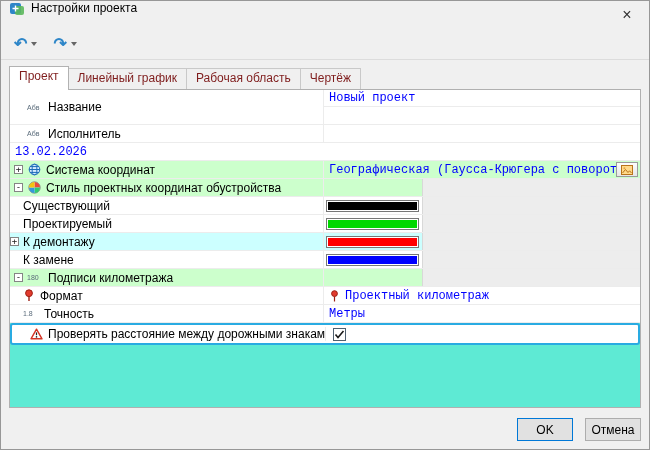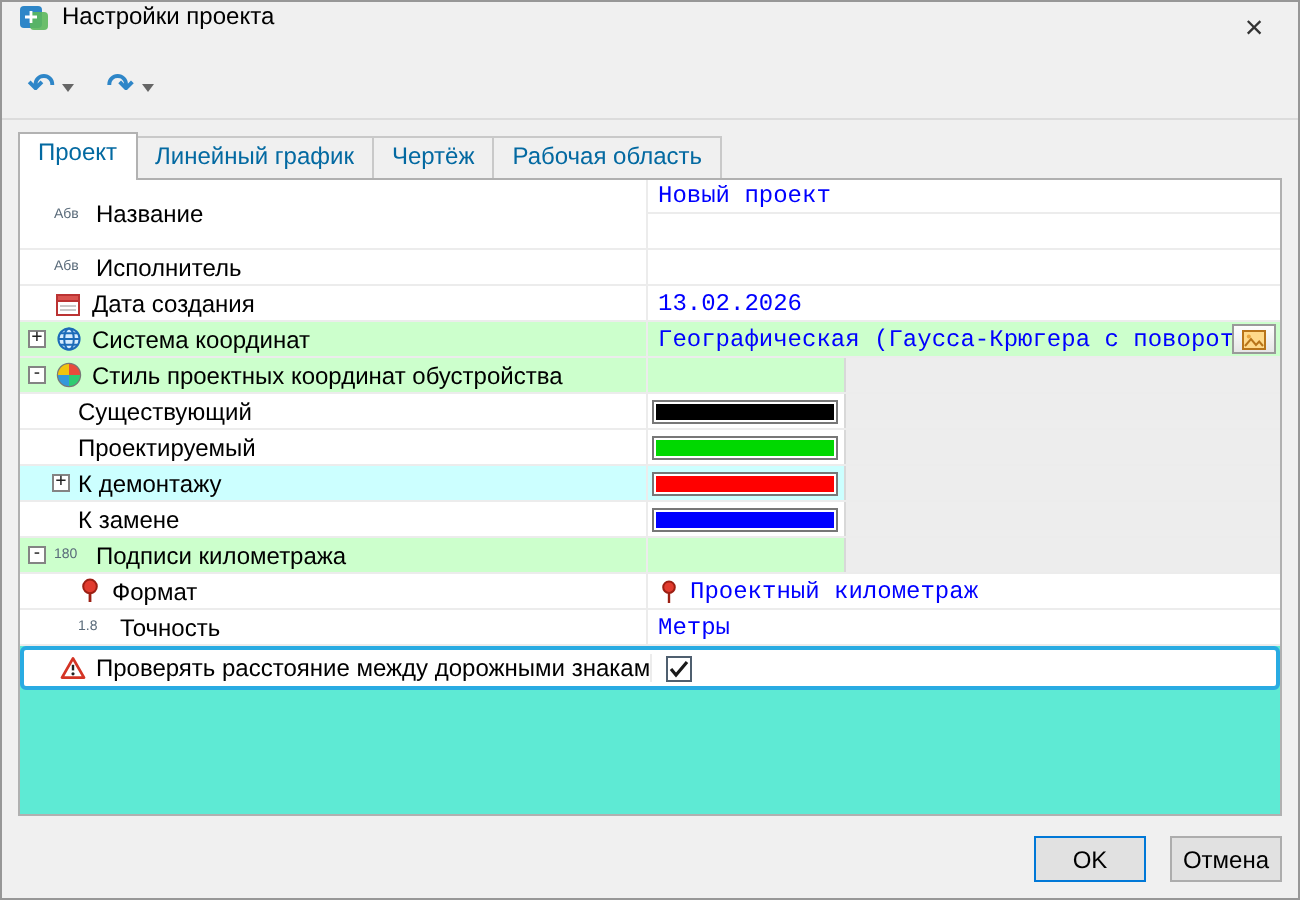--- a/index.html
+++ b/index.html
@@ -15,36 +15,36 @@
   .close-btn { margin-left:auto; width:44px; height:28px; display:flex; align-items:center; justify-content:center; font-size:16px; color:#333; cursor:default; }
 
   
   .toolbar { height:31px; display:flex; align-items:center; padding-left:8px; border-bottom:1px solid #dcdcdc; }
   .tool-btn { display:flex; align-items:center; padding:2px 5px; margin-right:6px; }
   .tool-arrow { font-size:16px; line-height:1; color:#2e86c8; font-weight:bold; }
   .chev { width:0; height:0; border-left:3px solid transparent; border-right:3px solid transparent; border-top:4px solid #666; margin-left:4px; }
 
   
   .tabs { display:flex; align-items:flex-end; padding-left:8px; margin-top:5px; height:24px; }
-  .tab { font-size:12px; padding:2px 9px 3px; border:1px solid #c9c9c9; border-bottom:none; background:#f0f0f0; color:#0369a1; height:21px; position:relative; }
+  .tab { font-size:12px; padding:2px 9px 3px; border:1px solid #c9c9c9; border-bottom:none; background:#f0f0f0; color:#7f1d1d; height:21px; position:relative; }
   .tab + .tab { margin-left:-1px; }
   .tab.active { background:#fff; height:24px; z-index:2; margin-bottom:-1px; border-color:#b2b2b2; }
 
   
   .grid { margin:0 8px; background:#5eead4; border:1px solid #b0b0b0; height:319px; overflow:hidden; position:relative; z-index:1; }
 
   .g-row { display:flex; height:18px; border-bottom:1px solid #ececec; background:#fff; font-size:12px; align-items:stretch; }
   .g-row.t-name { height:35px; }
   .g-row.bg-green { background:var(--green,#ccffcc); }
   .g-row.bg-cyan { background:var(--cyan,#ccffff); }
   .g-row.selected { height:22px; border:2px solid var(--sel,#29abe2); border-radius:3px; align-items:center; }
 
   .cell-label { width:314px; min-width:314px; border-right:1px solid #ececec; display:flex; align-items:center; overflow:hidden; }
   .lvl1 { padding-left:4px; }
-  .lvl2 { padding-left:16px; }
+  .lvl2 { }
   .expander { width:9px; height:9px; border:1px solid #848484; background:#fff; color:#222; font-size:9px; line-height:7px; text-align:center; margin-right:4px; flex:none; font-family:"DejaVu Sans Mono",monospace; }
   .exp-sp { width:13px; flex:none; }
   .ic { width:14px; height:13px; margin-right:5px; flex:none; display:inline-flex; align-items:center; justify-content:center; }
   .ictext { font-size:7px; color:#5a6b7a; width:16px; justify-content:flex-start; }
   .lbl { white-space:nowrap; color:#000; }
 
   .cell-value { flex:1; display:flex; align-items:center; padding-left:5px; overflow:hidden;font-family:Liberation Mono, monospace; }
   .val { color:var(--vblue,#0000ff); white-space:nowrap; overflow:hidden; }
   .t-name .cell-value { flex-direction:column; align-items:stretch; padding:0; }
   .vline { height:17px; display:flex; align-items:center; padding-left:5px; }
@@ -88,22 +88,22 @@
     </div>
     <div class="tool-btn">
       <span class="tool-arrow">↷</span>
       <span class="chev"></span>
     </div>
   </div>
 
   <div class="tabs" id="tabs">
       <div class="tab active">Проект</div>
       <div class="tab">Линейный график</div>
+      <div class="tab">Рабочая область</div>
       <div class="tab">Чертёж</div>
-      <div class="tab">Рабочая область</div>
     </div>
 
   <div class="grid" id="grid">
       <div class="g-row t-name">
         <div class="cell-label lvl1">
           <span class="exp-sp"></span>
           <span class="ic ictext">Абв</span>
           <span class="lbl">Название</span>
         </div>
         <div class="cell-value">
@@ -117,31 +117,20 @@
         <div class="cell-label lvl1">
           <span class="exp-sp"></span>
           <span class="ic ictext">Абв</span>
           <span class="lbl">Исполнитель</span>
         </div>
         <div class="cell-value">
           <span class="val"></span>
         </div>
       </div>
       <div class="g-row t-text">
-        <div class="cell-label lvl1">
-          <span class="exp-sp"></span>
-          <span class="ic" style="width:14px">
-            <svg width="12" height="12" viewBox="0 0 12 12">
-              <rect x="0.5" y="1.5" width="11" height="10" fill="#fff" stroke="#b33"></rect>
-              <rect x="0.5" y="1.5" width="11" height="3" fill="#d9534f" stroke="#b33"></rect>
-              <path d="M2 7h8M2 9h8" stroke="#c9c9c9" fill="none"></path>
-            </svg>
-          </span>
-          <span class="lbl">Дата создания</span>
-        </div>
         <div class="cell-value">
           <span class="val">13.02.2026</span>
         </div>
       </div>
       <div class="g-row t-cs bg-green">
         <div class="cell-label lvl1">
           <span class="expander">+</span>
           <span class="ic" style="width:14px">
             <svg width="13" height="13" viewBox="0 0 13 13">
               <circle cx="6.5" cy="6.5" r="5.3" fill="#d6ecff" stroke="#1c6bb8"></circle>

